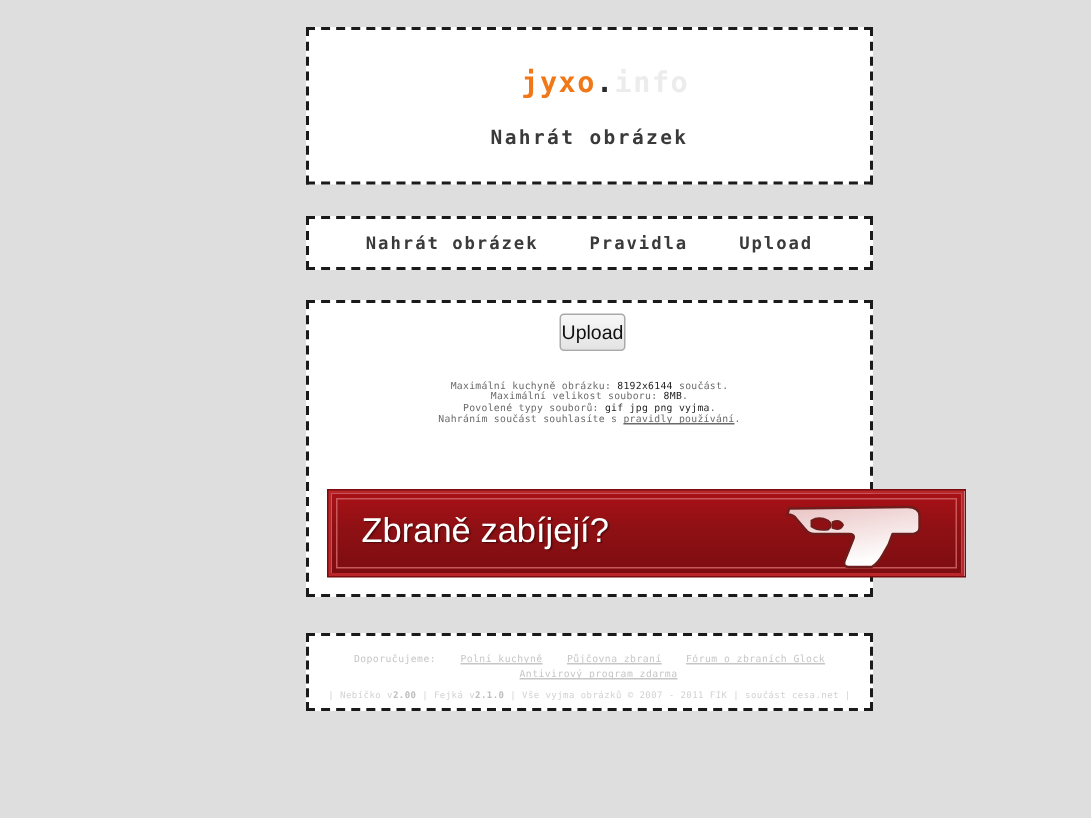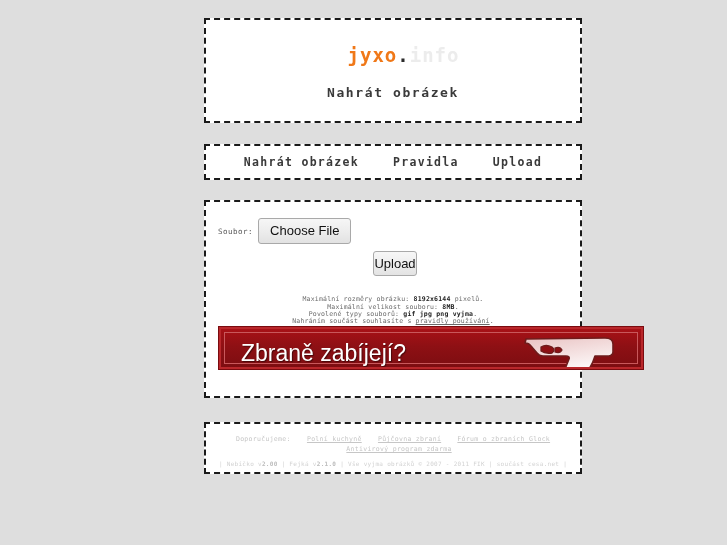--- a/index.html
+++ b/index.html
@@ -122,34 +122,34 @@
   }
   .info {
     margin-top: 20px;
     text-align: center;
     font-family: "DejaVu Sans Mono", "Liberation Mono", monospace;
     font-size: 6.5px;
     line-height: 7.4px;
     color: #6a6a6a;
     letter-spacing: 0.2px;
   }
-  .info b { color: #222; font-weight: bold; }
+  .info b { color: #222; font-weight: normal; }
   .info .lnk {
     color: #6a6a6a;
     text-decoration: underline;
     cursor: pointer;
   }
 
   
   #banner {
     position: absolute;
     left: 219px;
     top: 327px;
     width: 424px;
-    height: 42px;
+    height: 57px;
     background: linear-gradient(to bottom, #a81116 0%, #8e1014 45%, #7d0d11 100%);
     border: 2px solid #b9272b;
     box-sizing: border-box;
     box-shadow: 0 0 0 1px #7a0b0f;
     cursor: pointer;
     overflow: hidden;
   }
   #banner .inner-frame {
     position: absolute;
     left: 3px; top: 3px; right: 3px; bottom: 3px;
@@ -221,31 +221,27 @@
   <div class="block" id="nav-block">
     <div class="nav-list">
       <a class="nav-item">Nahrát obrázek</a>
       <a class="nav-item">Pravidla</a>
       <a class="nav-item">Upload</a>
     </div>
   </div>
 
   <div class="block" id="main-block">
 
-    <div class="form-row">
-      <span class="form-label">Soubor:</span>
-      <button class="file-btn">Choose File</button>
-    </div>
 
     <div class="upload-row">
       <button class="upload-btn">Upload</button>
     </div>
 
     <div class="info">
-      <div><span>Maximální rozměry obrázku: </span><b>8192x6144</b><span> pixelů.</span></div>
+      <div><span>Maximální kuchyně obrázku: </span><b>8192x6144</b><span> součást.</span></div>
       <div><span>Maximální velikost souboru: </span><b>8MB</b><span>.</span></div>
       <div><span>Povolené typy souborů: </span><b>gif jpg png vyjma</b><span>.</span></div>
       <div><span>Nahráním součást souhlasíte s </span><a class="lnk">pravidly používání</a><span>.</span></div>
     </div>
   </div>
 
   <div id="banner">
     <div class="inner-frame"></div>
     <div class="banner-text">Zbraně zabíjejí?</div>
     <svg class="gun" viewBox="0 0 100 45" xmlns="http://www.w3.org/2000/svg">

